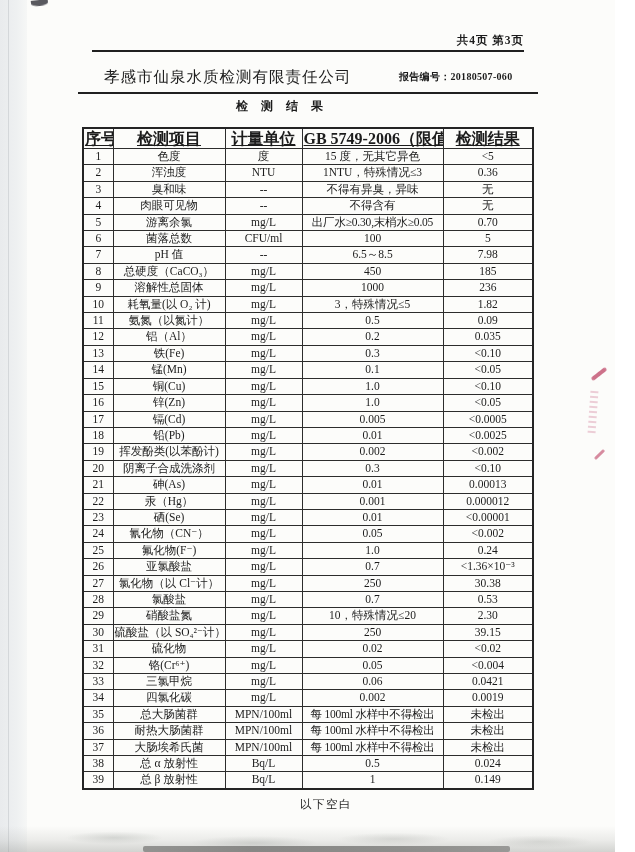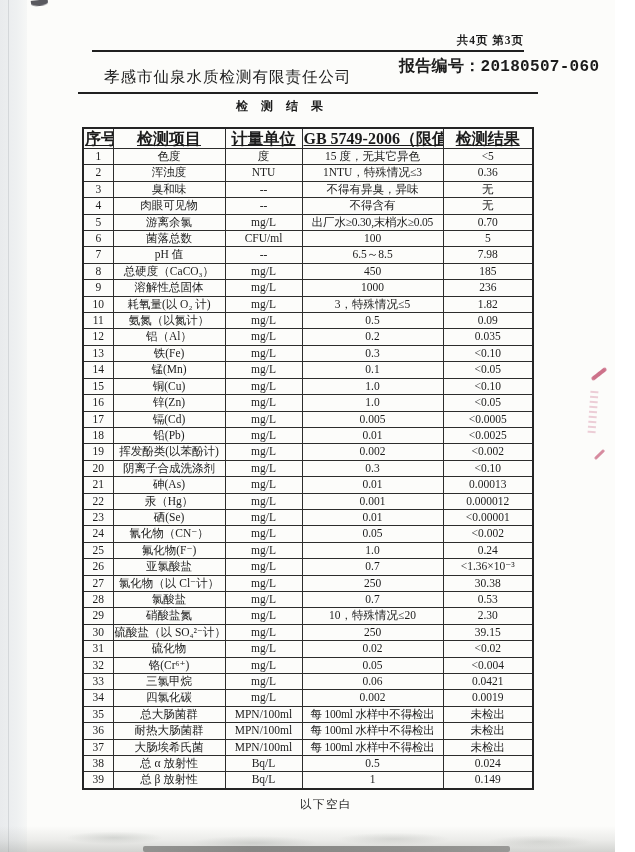--- a/index.html
+++ b/index.html
@@ -26,22 +26,22 @@
     text-align:right;font-size:11.5px;font-weight:700;letter-spacing:1px;
   }
   .rule{position:absolute;background:#202020;}
   .rule-top{top:50px;left:92px;width:432px;height:2px;}
   .rule-mid{top:92px;left:78px;width:460px;height:2px;}
   .company{
     position:absolute;top:59px;left:104px;
     font-size:15.5px;font-weight:400;letter-spacing:1px;margin-top:8px;
   }
   .report-no{
-    position:absolute;top:56px;left:399px;
-    font-size:16px;font-weight:600;letter-spacing:.3px;font-family:Liberation Mono, monospace;
+    position:absolute;top:70px;left:399px;
+    font-size:10px;font-weight:600;letter-spacing:.3px;
   }
   .doc-title{
     position:absolute;top:98px;left:57px;width:450px;text-align:center;
     font-size:12px;font-weight:700;letter-spacing:5px;
   }
   table.results{
     position:absolute;top:127px;left:82px;width:450px;
     border-collapse:collapse;table-layout:fixed;
     border:2px solid #242424;
   }

